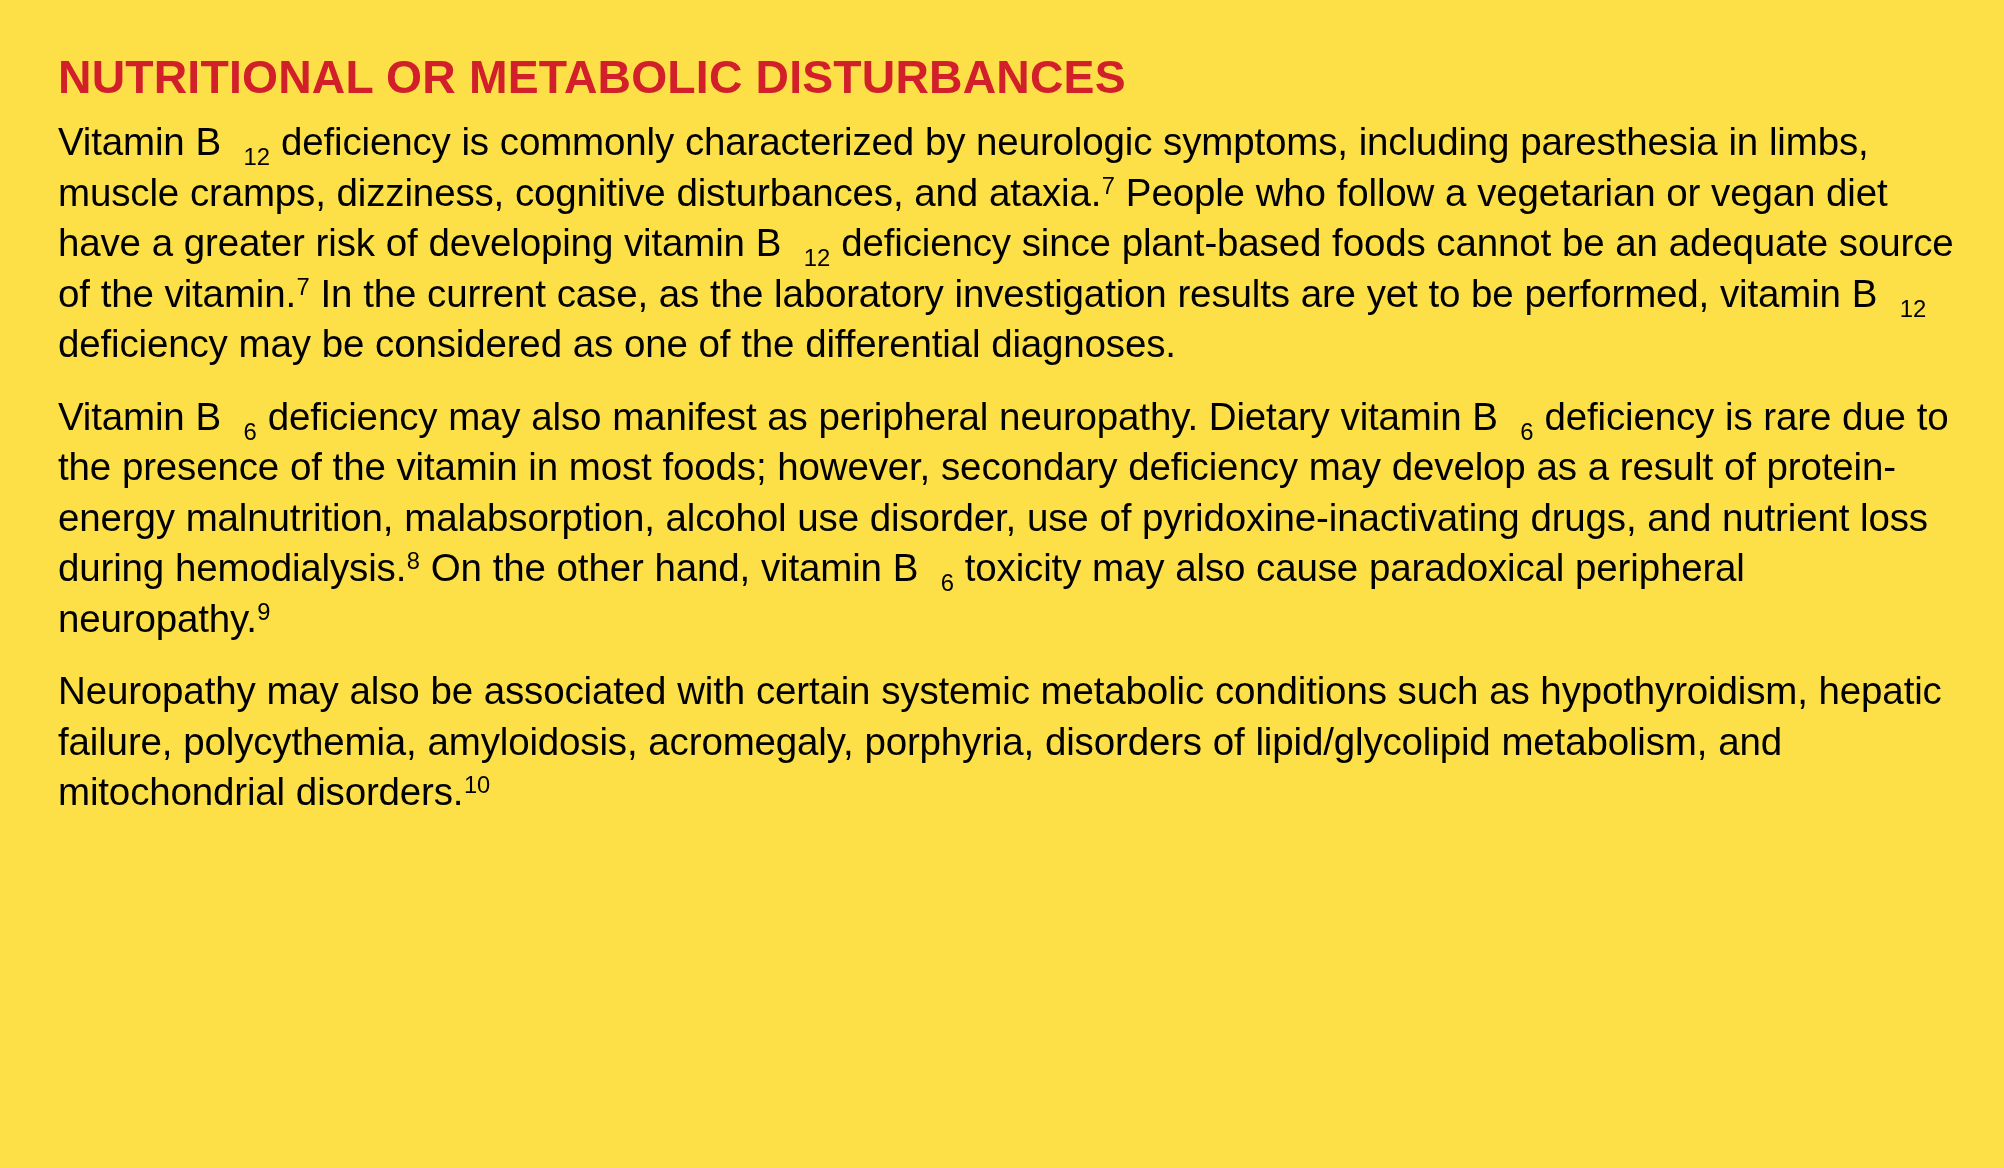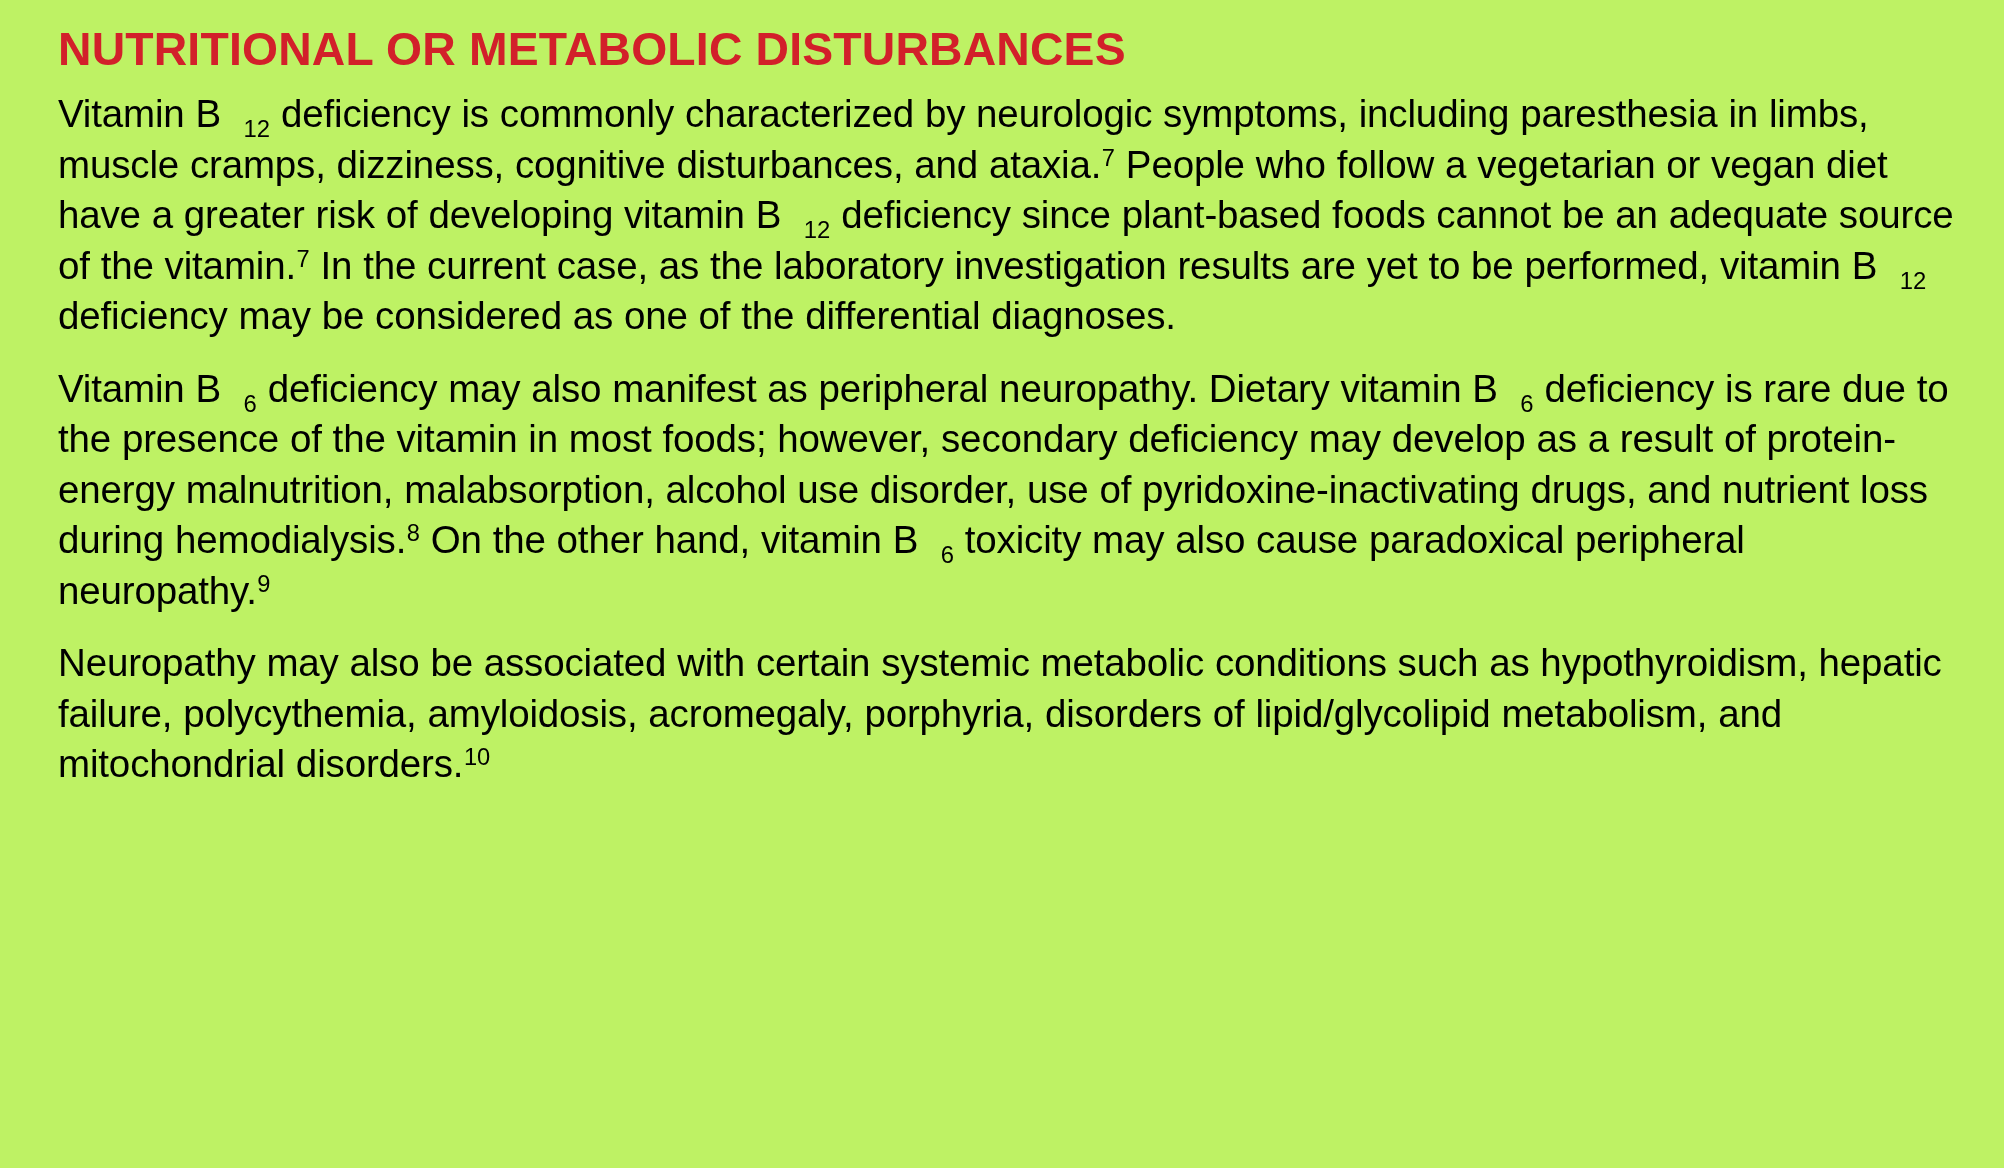--- a/index.html
+++ b/index.html
@@ -13,22 +13,22 @@
     height: 1168px;
     font-family: "Liberation Sans", sans-serif;
     color: #000000;
     overflow: hidden;
   }
 
   .page {
     box-sizing: border-box;
     width: 2004px;
     height: 1168px;
-    padding: 24px 40px 0 58px;
-    background: #bef264;
+    padding: 52px 40px 0 58px;
+    background: #fde047;
   }
 
   .section-heading {
     font-family: "Liberation Sans", sans-serif;
     font-weight: bold;
     font-size: 47px;
     line-height: 1.05;
     letter-spacing: 0.2px;
     color: #d2202a;
     margin: 0 0 16px 0;

